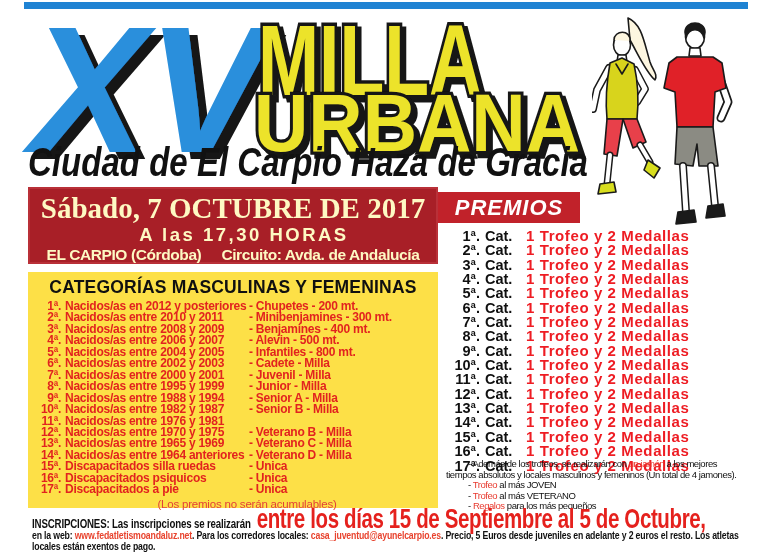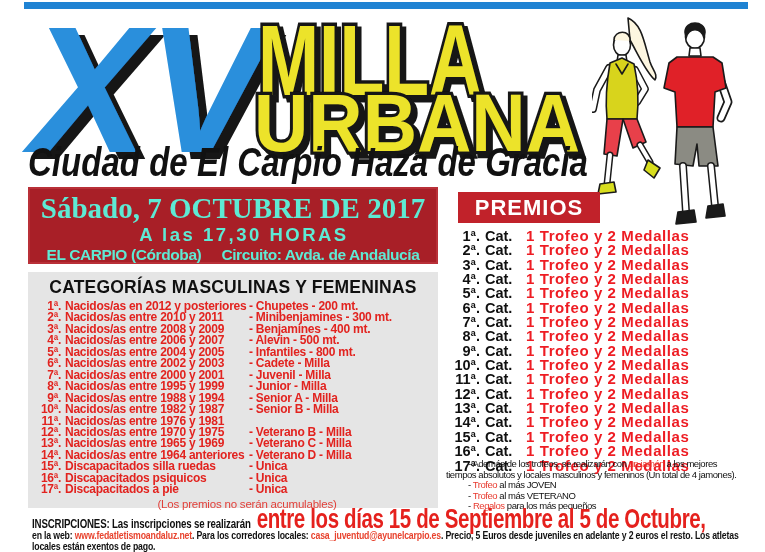--- a/index.html
+++ b/index.html
@@ -7,39 +7,39 @@
           font-family:"Liberation Sans",sans-serif;}
   .topbar{position:absolute;left:24px;top:2px;width:724px;height:7px;background:#1f83d3;}
 
   
   #title-svg{position:absolute;left:0;top:0;width:765px;height:192px;}
   
   #runners{position:absolute;left:592px;top:14px;width:173px;height:218px;}
 
   
   .datebox{position:absolute;left:28px;top:187px;width:410px;height:77px;background:#a81f27;
-           color:#5eead4;text-align:center;box-shadow:inset 0 0 0 2px #b93038;}
+           color:#fef9c3;text-align:center;box-shadow:inset 0 0 0 2px #b93038;}
   .date-line1{font-family:"Liberation Serif",serif;font-weight:bold;font-size:29px;line-height:32px;margin-top:5px;white-space:nowrap;}
   .date-line2{font-weight:bold;font-size:18.5px;line-height:21px;letter-spacing:2.5px;white-space:nowrap;padding-left:22px;}
   .date-line3{font-weight:bold;font-size:15.5px;line-height:19px;letter-spacing:-0.4px;white-space:nowrap;}
   .date-place{margin-right:20px;}
 
   
-  .catbox{position:absolute;left:28px;top:272px;width:410px;height:236px;background:#e5e5e5;}
+  .catbox{position:absolute;left:28px;top:272px;width:410px;height:236px;background:#fde047;}
   .cat-title{text-align:center;font-weight:bold;font-size:17.5px;color:#101010;padding-top:5px;letter-spacing:0.2px;white-space:nowrap;}
   .cat-rows{padding:3px 0 0 6px;color:#e2231f;font-weight:bold;font-size:12px;letter-spacing:-0.25px;}
   .cat-row{display:flex;align-items:baseline;line-height:11.45px;white-space:nowrap;}
   .cat-num{width:27px;text-align:right;margin-right:4px;flex:none;}
   .cat-desc{width:184px;flex:none;}
   .cat-res{flex:1;}
   .cat-foot{text-align:center;color:#e2403a;font-size:11.5px;margin-top:2px;letter-spacing:-0.2px;padding-left:28px;}
 
   
-  .premios-title{position:absolute;left:458px;top:192px;width:142px;height:31px;background:#c1222a;
-                 color:#fff;font-weight:bold;font-size:22px;text-align:center;
+  .premios-title{position:absolute;left:438px;top:192px;width:142px;height:31px;background:#c1222a;
+                 color:#fff;font-style:italic;font-weight:bold;font-size:22px;text-align:center;
                  line-height:31px;letter-spacing:1px;}
   .premio-rows{position:absolute;left:446px;top:229px;width:310px;}
   .premio-row{display:flex;align-items:baseline;line-height:13.35px;font-weight:bold;white-space:nowrap;}
   .premio-num{width:34px;text-align:right;color:#101010;font-size:14.5px;margin-right:5px;flex:none;}
   .premio-label{color:#101010;font-size:14.5px;width:33px;margin-right:8px;flex:none;}
   .premio-prize{color:#ee1c23;font-size:15px;letter-spacing:0.6px;}
 
   
   .notes{position:absolute;left:446px;top:459px;width:319px;color:#101010;
          font-size:9.5px;line-height:10.6px;letter-spacing:-0.45px;}

